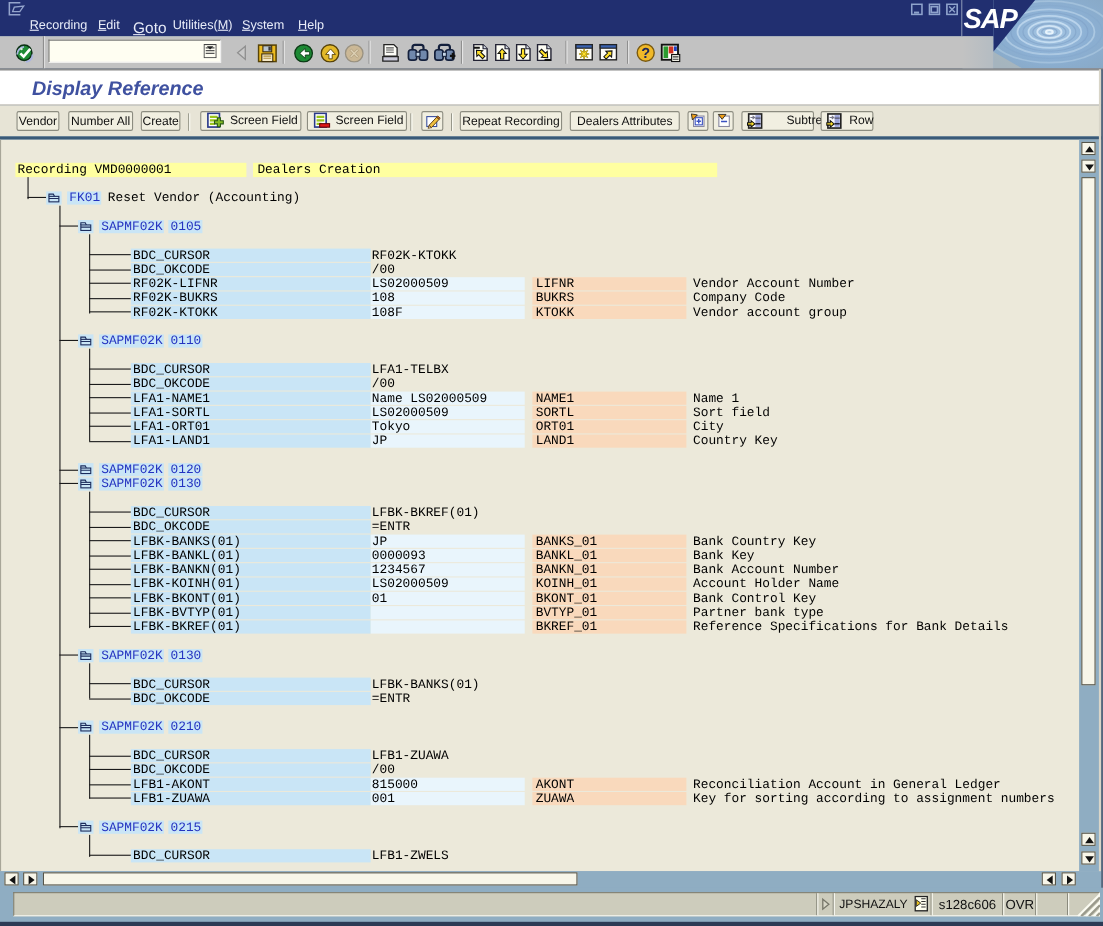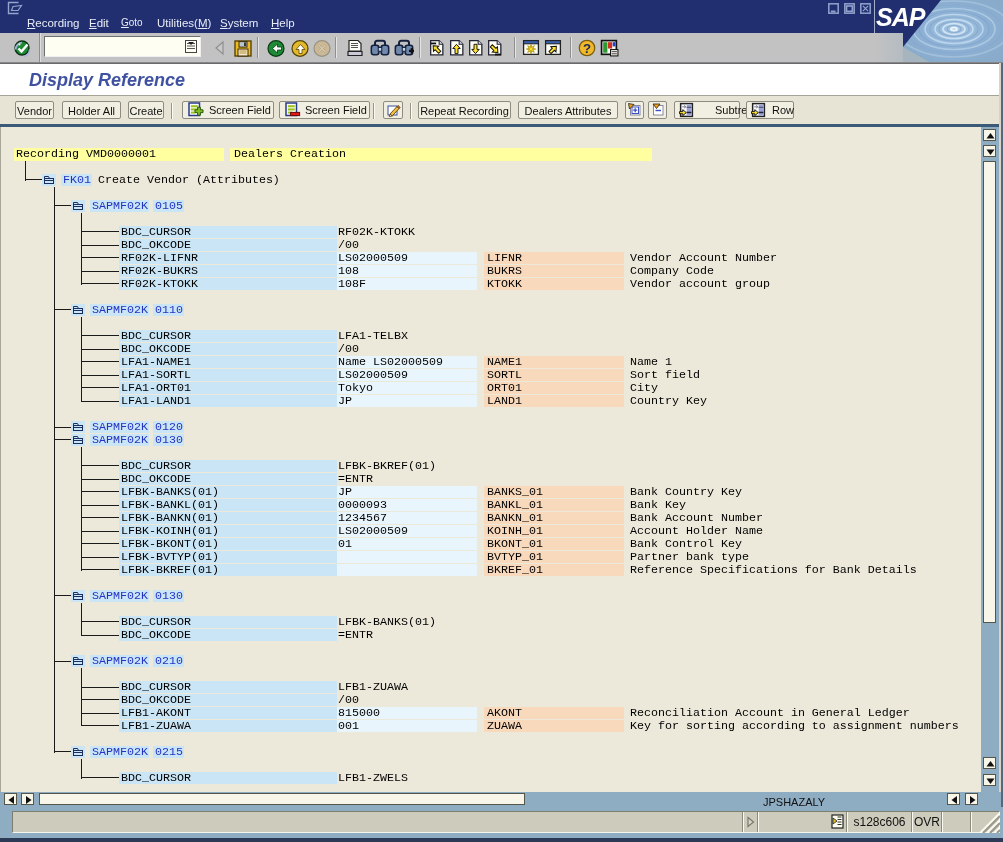--- a/index.html
+++ b/index.html
@@ -7,21 +7,21 @@
 div{position:absolute}
 </style></head>
 <body>
 <div style="position:absolute;left:0px;top:0px;width:1003px;height:33px;background:#212f70;"></div>
 <svg style="position:absolute;left:6px;top:1px;width:17px;height:14px;" viewBox="0 0 17 14">
     <path d="M12.5,1.5 H2.5 V12.5 H12.5" fill="none" stroke="#94a4cc" stroke-width="1.4"></path>
     <path d="M5.5,9.5 L7,5.5 L15.5,4.5 L12,9.5 Z" fill="none" stroke="#94a4cc" stroke-width="1.2"></path>
   </svg>
 <div style="position:absolute;left:27px;top:17px;width:120px;height:14px;font-family:'Liberation Sans',sans-serif;font-size:11.5px;color:#e8ecf8;"><span style="text-decoration:underline">R</span>ecording</div>
 <div style="position:absolute;left:89px;top:17px;width:120px;height:14px;font-family:'Liberation Sans',sans-serif;font-size:11.5px;color:#e8ecf8;"><span style="text-decoration:underline">E</span>dit</div>
-<div style="position:absolute;left:121px;top:17px;width:120px;height:14px;font-family:'Liberation Sans',sans-serif;font-size:10px;color:#e8ecf8;"><span style="text-decoration:underline">G</span>oto</div>
+<div style="position:absolute;left:121px;top:17px;width:120px;height:14px;font-family:'Liberation Sans',sans-serif;font-size:14px;color:#e8ecf8;"><span style="text-decoration:underline">G</span>oto</div>
 <div style="position:absolute;left:157px;top:17px;width:120px;height:14px;font-family:'Liberation Sans',sans-serif;font-size:11.5px;color:#e8ecf8;">Utilities(<span style="text-decoration:underline">M</span>)</div>
 <div style="position:absolute;left:220px;top:17px;width:120px;height:14px;font-family:'Liberation Sans',sans-serif;font-size:11.5px;color:#e8ecf8;"><span style="text-decoration:underline">S</span>ystem</div>
 <div style="position:absolute;left:271px;top:17px;width:120px;height:14px;font-family:'Liberation Sans',sans-serif;font-size:11.5px;color:#e8ecf8;"><span style="text-decoration:underline">H</span>elp</div>
 <svg style="position:absolute;left:828.0px;top:3px;width:11px;height:11px;" viewBox="0 0 9.5 9.5">
     <rect x="0.7" y="0.7" width="8.1" height="8.1" fill="none" stroke="#8fa3cc" stroke-width="1.3"></rect>
     <rect x="2.5" y="6.5" width="4" height="1.6" fill="#8fa3cc"></rect>
   </svg>
 <svg style="position:absolute;left:844.2px;top:3px;width:11px;height:11px;" viewBox="0 0 9.5 9.5">
     <rect x="0.7" y="0.7" width="8.1" height="8.1" fill="none" stroke="#8fa3cc" stroke-width="1.3"></rect>
     <rect x="2.2" y="2.6" width="5" height="4.6" fill="none" stroke="#8fa3cc" stroke-width="1.4"></rect>
@@ -183,21 +183,21 @@
     <polygon points="0,0 38,0 0,47" fill="#212f70"></polygon>
     <polygon points="0,47 0,62 26,62" fill="#aab6bc" opacity="0.85"></polygon>
   </svg>
 <div style="position:absolute;left:876px;top:3px;width:50px;height:26px;font-family:'Liberation Sans',sans-serif;font-size:25px;font-weight:bold;font-style:italic;color:#fff;letter-spacing:-1px;">SAP</div>
 <div style="position:absolute;left:0px;top:63px;width:1003px;height:33px;background:#fff;border-top:1px solid #6a6a6a;"></div>
 <div style="position:absolute;left:29px;top:70px;width:400px;height:22px;font-family:'Liberation Sans',sans-serif;font-size:18px;font-weight:bold;font-style:italic;color:#3f51a0;">Display Reference</div>
 <div style="position:absolute;left:0px;top:95px;width:1003px;height:1px;background:#a5a298;"></div>
 <div style="position:absolute;left:0px;top:96px;width:1003px;height:28px;background:#e7e4d6;"></div>
 <div style="position:absolute;left:0px;top:124px;width:1003px;height:3px;background:#3a5a78;"></div>
 <div style="position:absolute;left:15px;top:101px;width:39px;height:18px;background:#f1efe1;border:1px solid #8c8c80;border-radius:2px;font-family:'Liberation Sans',sans-serif;font-size:11px;color:#111;text-align:center;line-height:18px;">Vendor</div>
-<div style="position:absolute;left:62px;top:101px;width:59px;height:18px;background:#f1efe1;border:1px solid #8c8c80;border-radius:2px;font-family:'Liberation Sans',sans-serif;font-size:11px;color:#111;text-align:center;line-height:18px;">Holder All</div>
+<div style="position:absolute;left:62px;top:101px;width:59px;height:18px;background:#f1efe1;border:1px solid #8c8c80;border-radius:2px;font-family:'Liberation Sans',sans-serif;font-size:11px;color:#111;text-align:center;line-height:18px;">Number All</div>
 <div style="position:absolute;left:128px;top:101px;width:36px;height:18px;background:#f1efe1;border:1px solid #8c8c80;border-radius:2px;font-family:'Liberation Sans',sans-serif;font-size:11px;color:#111;text-align:center;line-height:18px;">Create</div>
 <div style="position:absolute;left:171px;top:103px;width:1px;height:16px;background:#97978a;"></div>
 <div style="position:absolute;left:172px;top:103px;width:1px;height:16px;background:#fbfbf4;"></div>
 <div style="position:absolute;left:182px;top:101px;width:92px;height:18px;background:#f1efe1;border:1px solid #8c8c80;border-radius:2px;font-family:'Liberation Sans',sans-serif;font-size:11px;color:#111;text-align:center;line-height:18px;"></div>
 <svg style="position:absolute;left:188px;top:102px;width:16px;height:16px;" viewBox="0 0 16 16">
     <rect x="1" y="1" width="10.5" height="12.5" fill="#fff" stroke="#2a3a8a" stroke-width="1.5"></rect>
     <rect x="2.8" y="3.2" width="7" height="2.1" fill="#9ac41c"></rect>
     <rect x="2.8" y="6.4" width="7" height="2.1" fill="#9ac41c"></rect>
     <rect x="2.8" y="9.6" width="4.5" height="2" fill="#9ac41c"></rect>
     <path d="M9.2,9 h2.6 v-2.6 h2.8 v2.6 h2.6 v2.8 h-2.6 v2.6 h-2.8 v-2.6 h-2.6 Z" transform="translate(-2.2,-1.2)" fill="#84bc24" stroke="#285a14" stroke-width="1"></path>
@@ -269,21 +269,21 @@
 <div style="position:absolute;left:42px;top:174px;width:14px;height:12px;background:#c9e5f6;"></div>
 <svg style="position:absolute;left:42px;top:174px;width:14px;height:12px;" viewBox="0 0 14 12">
     <g stroke="#1c2c5c" stroke-width="1" fill="none">
       <path d="M2.5,4.5 V2.5 H6.5 L7.5,4.5"></path>
       <rect x="2.5" y="4.5" width="9" height="5"></rect>
       <path d="M2.5,6.5 H11.5"></path>
     </g>
   </svg>
 <div style="position:absolute;left:61px;top:174px;width:31px;height:12px;background:#c9e5f6;"></div>
 <div style="position:absolute;left:63px;top:174px;width:900px;height:13px;font-family:'Liberation Mono',monospace;font-size:11.67px;line-height:13px;white-space:pre;color:#2433c0;">FK01</div>
-<div style="position:absolute;left:98px;top:174px;width:900px;height:13px;font-family:'Liberation Mono',monospace;font-size:11.67px;line-height:13px;white-space:pre;color:#000;">Create Vendor (Attributes)</div>
+<div style="position:absolute;left:98px;top:174px;width:900px;height:13px;font-family:'Liberation Mono',monospace;font-size:11.67px;line-height:13px;white-space:pre;color:#000;">Reset Vendor (Accounting)</div>
 <div style="position:absolute;left:54px;top:187px;width:1px;height:566px;background:#1a1a1a;"></div>
 <div style="position:absolute;left:54px;top:205px;width:17px;height:1px;background:#1a1a1a;"></div>
 <div style="position:absolute;left:71px;top:200px;width:14px;height:12px;background:#c9e5f6;"></div>
 <svg style="position:absolute;left:71px;top:200px;width:14px;height:12px;" viewBox="0 0 14 12">
     <g stroke="#1c2c5c" stroke-width="1" fill="none">
       <path d="M2.5,4.5 V2.5 H6.5 L7.5,4.5"></path>
       <rect x="2.5" y="4.5" width="9" height="5"></rect>
       <path d="M2.5,6.5 H11.5"></path>
     </g>
   </svg>
@@ -597,21 +597,21 @@
 <div style="position:absolute;left:847px;top:812px;width:1px;height:20px;background:#fafaf2;"></div>
 <div style="position:absolute;left:911px;top:812px;width:1px;height:20px;background:#8a8a7d;"></div>
 <div style="position:absolute;left:912px;top:812px;width:1px;height:20px;background:#fafaf2;"></div>
 <div style="position:absolute;left:941px;top:812px;width:1px;height:20px;background:#8a8a7d;"></div>
 <div style="position:absolute;left:942px;top:812px;width:1px;height:20px;background:#fafaf2;"></div>
 <div style="position:absolute;left:970px;top:812px;width:1px;height:20px;background:#8a8a7d;"></div>
 <div style="position:absolute;left:971px;top:812px;width:1px;height:20px;background:#fafaf2;"></div>
 <svg style="position:absolute;left:745px;top:816px;width:11px;height:12px;" viewBox="0 0 11 12">
     <path d="M3,1.5 L8.5,6 L3,10.5 Z" fill="#d8d7c8" stroke="#77776a" stroke-width="1.2"></path>
   </svg>
-<div style="position:absolute;left:763px;top:796px;width:80px;height:14px;font-family:'Liberation Sans',sans-serif;font-size:11px;color:#111;">JPSHAZALY</div>
+<div style="position:absolute;left:763px;top:816px;width:80px;height:14px;font-family:'Liberation Sans',sans-serif;font-size:11px;color:#111;">JPSHAZALY</div>
 <svg style="position:absolute;left:831px;top:814px;width:13px;height:15px;" viewBox="0 0 13 15">
     <rect x="1" y="1" width="11" height="13" fill="#fffff0" stroke="#222" stroke-width="1.2"></rect>
     <path d="M6.5,3 h4 M6.5,5.5 h4 M6.5,8 h4 M6.5,10.5 h4" stroke="#333" stroke-width="1"></path>
     <path d="M2,4 L6,7 L2,10 Z" fill="#e8c020" stroke="#222" stroke-width="0.8"></path>
   </svg>
 <div style="position:absolute;left:848px;top:815px;width:63px;height:14px;font-family:'Liberation Sans',sans-serif;font-size:12px;color:#111;text-align:center;">s128c606</div>
 <div style="position:absolute;left:913px;top:815px;width:28px;height:14px;font-family:'Liberation Sans',sans-serif;font-size:12px;color:#111;text-align:center;">OVR</div>
 <svg style="position:absolute;left:972px;top:811px;width:28px;height:22px;" viewBox="0 0 28 22">
     <g stroke-width="2">
       <path d="M28,2 L8,22" stroke="#fbfbf2"></path>

